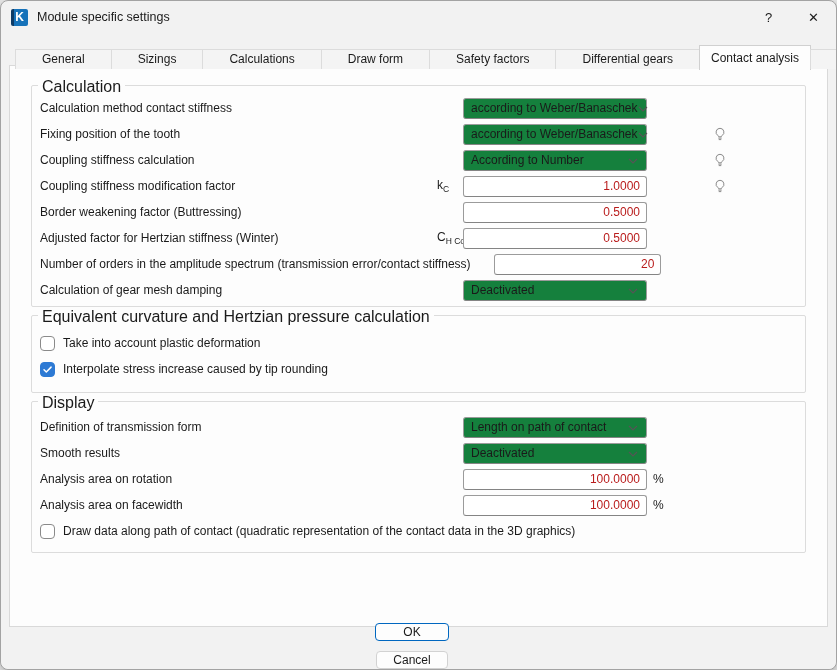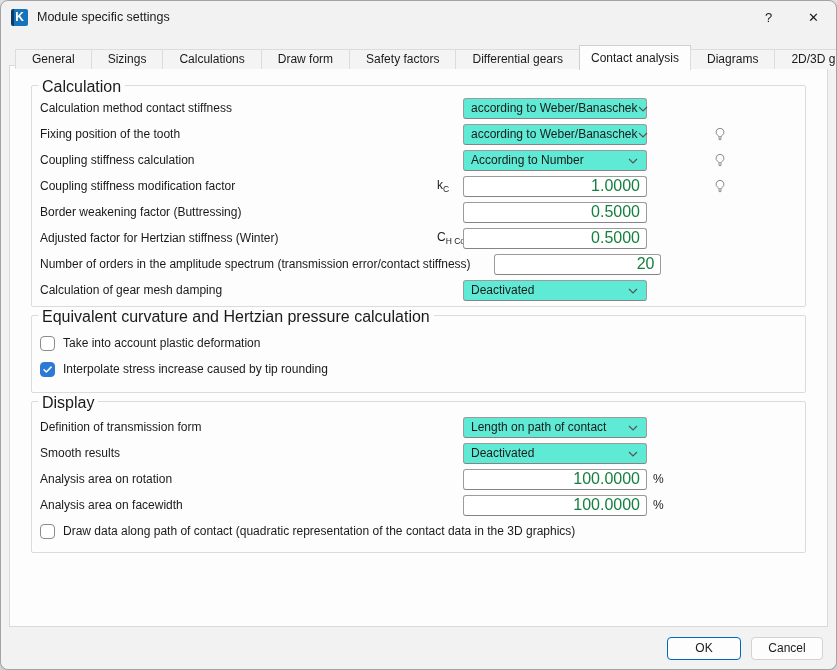--- a/index.html
+++ b/index.html
@@ -15,21 +15,21 @@
     width:17px; height:17px; border-radius:2px; color:#fff; font-weight:bold; font-size:12px;
     display:flex; align-items:center; justify-content:center;
     background:linear-gradient(90deg,#0d3b66 0px,#0d3b66 3px,#1672b9 3px);
   }
   .title { margin-left:9px; font-size:12.5px; }
   .tb-btns { margin-left:auto; display:flex; height:32px; }
   .tb-btn { width:45px; height:32px; border:none; background:transparent; font-size:13px;
     display:flex; align-items:center; justify-content:center; color:#1a1a1a; font-family:inherit; }
   
   .tabbar { position:relative; z-index:2; display:flex; align-items:flex-end; padding-left:14px; margin-top:12px; }
-  .tab { height:20px; line-height:19px; padding:0 16px; font-size:12px; background:#f4f4f4;
+  .tab { height:20px; line-height:19px; padding:0 26px; font-size:12px; background:#f4f4f4;
     border:1px solid #dcdcdc; border-bottom:none; white-space:nowrap; cursor:default; }
   .tab + .tab { margin-left:-1px; }
   .tab.active { height:25px; line-height:24px; padding:0 11px; background:#fdfdfd;
     border-color:#d0d0d0; margin-bottom:-1px; }
   
   .page { position:absolute; left:8px; right:8px; top:64px; bottom:42px;
     background:#fdfdfd; border:1px solid #d9d9d9; }
   .group { position:relative; border:1px solid #dcdcdc; border-radius:2px; margin:0 21px; }
   .group.g1 { margin-top:19px; padding:9px 0 3px; }
   .group.g2 { margin-top:8px; padding:14px 0 10px; }
@@ -38,36 +38,36 @@
   
   .row { display:flex; align-items:center; height:26px; padding-left:8px; }
   .row-label { flex:1; font-size:12px; white-space:nowrap; overflow:visible; }
   .sym { width:26px; font-size:12px; white-space:nowrap; }
   .sym sub { font-size:8.5px; }
   .ctrl-wrap { width:184px; }
   .after { width:158px; display:flex; align-items:center; }
   .bulb { margin-left:66px; display:inline-flex; }
   .unit { margin-left:6px; font-size:12px; }
   .combo { display:flex; align-items:center; justify-content:space-between; height:21px;
-    border:1px solid #9b9b9b; border-bottom-color:#848484; border-radius:3px; background:#5eead4;
+    border:1px solid #9b9b9b; border-bottom-color:#848484; border-radius:3px; background:#15803d;
     padding:0 8px 0 7px; font-size:12px; cursor:default; }
   .combo-text { white-space:nowrap; }
   input.num { width:100%; height:21px; border:1px solid #9b9b9b; border-bottom-color:#848484;
-    border-radius:3px; background:#fff; font-size:16px; text-align:right; padding:0 6px;
-    font-family:inherit; color:#15803d; }
+    border-radius:3px; background:#fff; font-size:12px; text-align:right; padding:0 6px;
+    font-family:inherit; color:#b91c1c; }
   
   .cbrow { display:flex; align-items:center; height:26px; padding-left:8px; }
   .cb { width:15px; height:15px; border:1px solid #8a8a8a; border-radius:4px; background:#fff;
     display:inline-flex; align-items:center; justify-content:center; flex:none; }
   .cb.checked { background:#2d7ad4; border-color:#2d7ad4; }
   .cb-label { margin-left:8px; font-size:12px; white-space:nowrap; }
   
   .footer { position:absolute; left:0; right:0; bottom:0; height:42px; background:#f2f2f2;
     display:flex; align-items:center; justify-content:flex-end; gap:10px; padding-right:13px;
-    border-radius:0 0 8px 8px; }
+    border-radius:0 0 8px 8px;flex-direction:column; }
   .btn { height:23px; font-size:12px; background:#fdfdfd; border-radius:4px; font-family:inherit; color:#1a1a1a; }
   .btn.ok { width:74px; border:1.5px solid #0067c0; }
   .btn.cancel { width:72px; border:1px solid #d2d2d2; }
 </style>
 </head>
 <body>
 
 <div class="dialog">
 
   <div class="titlebar">

